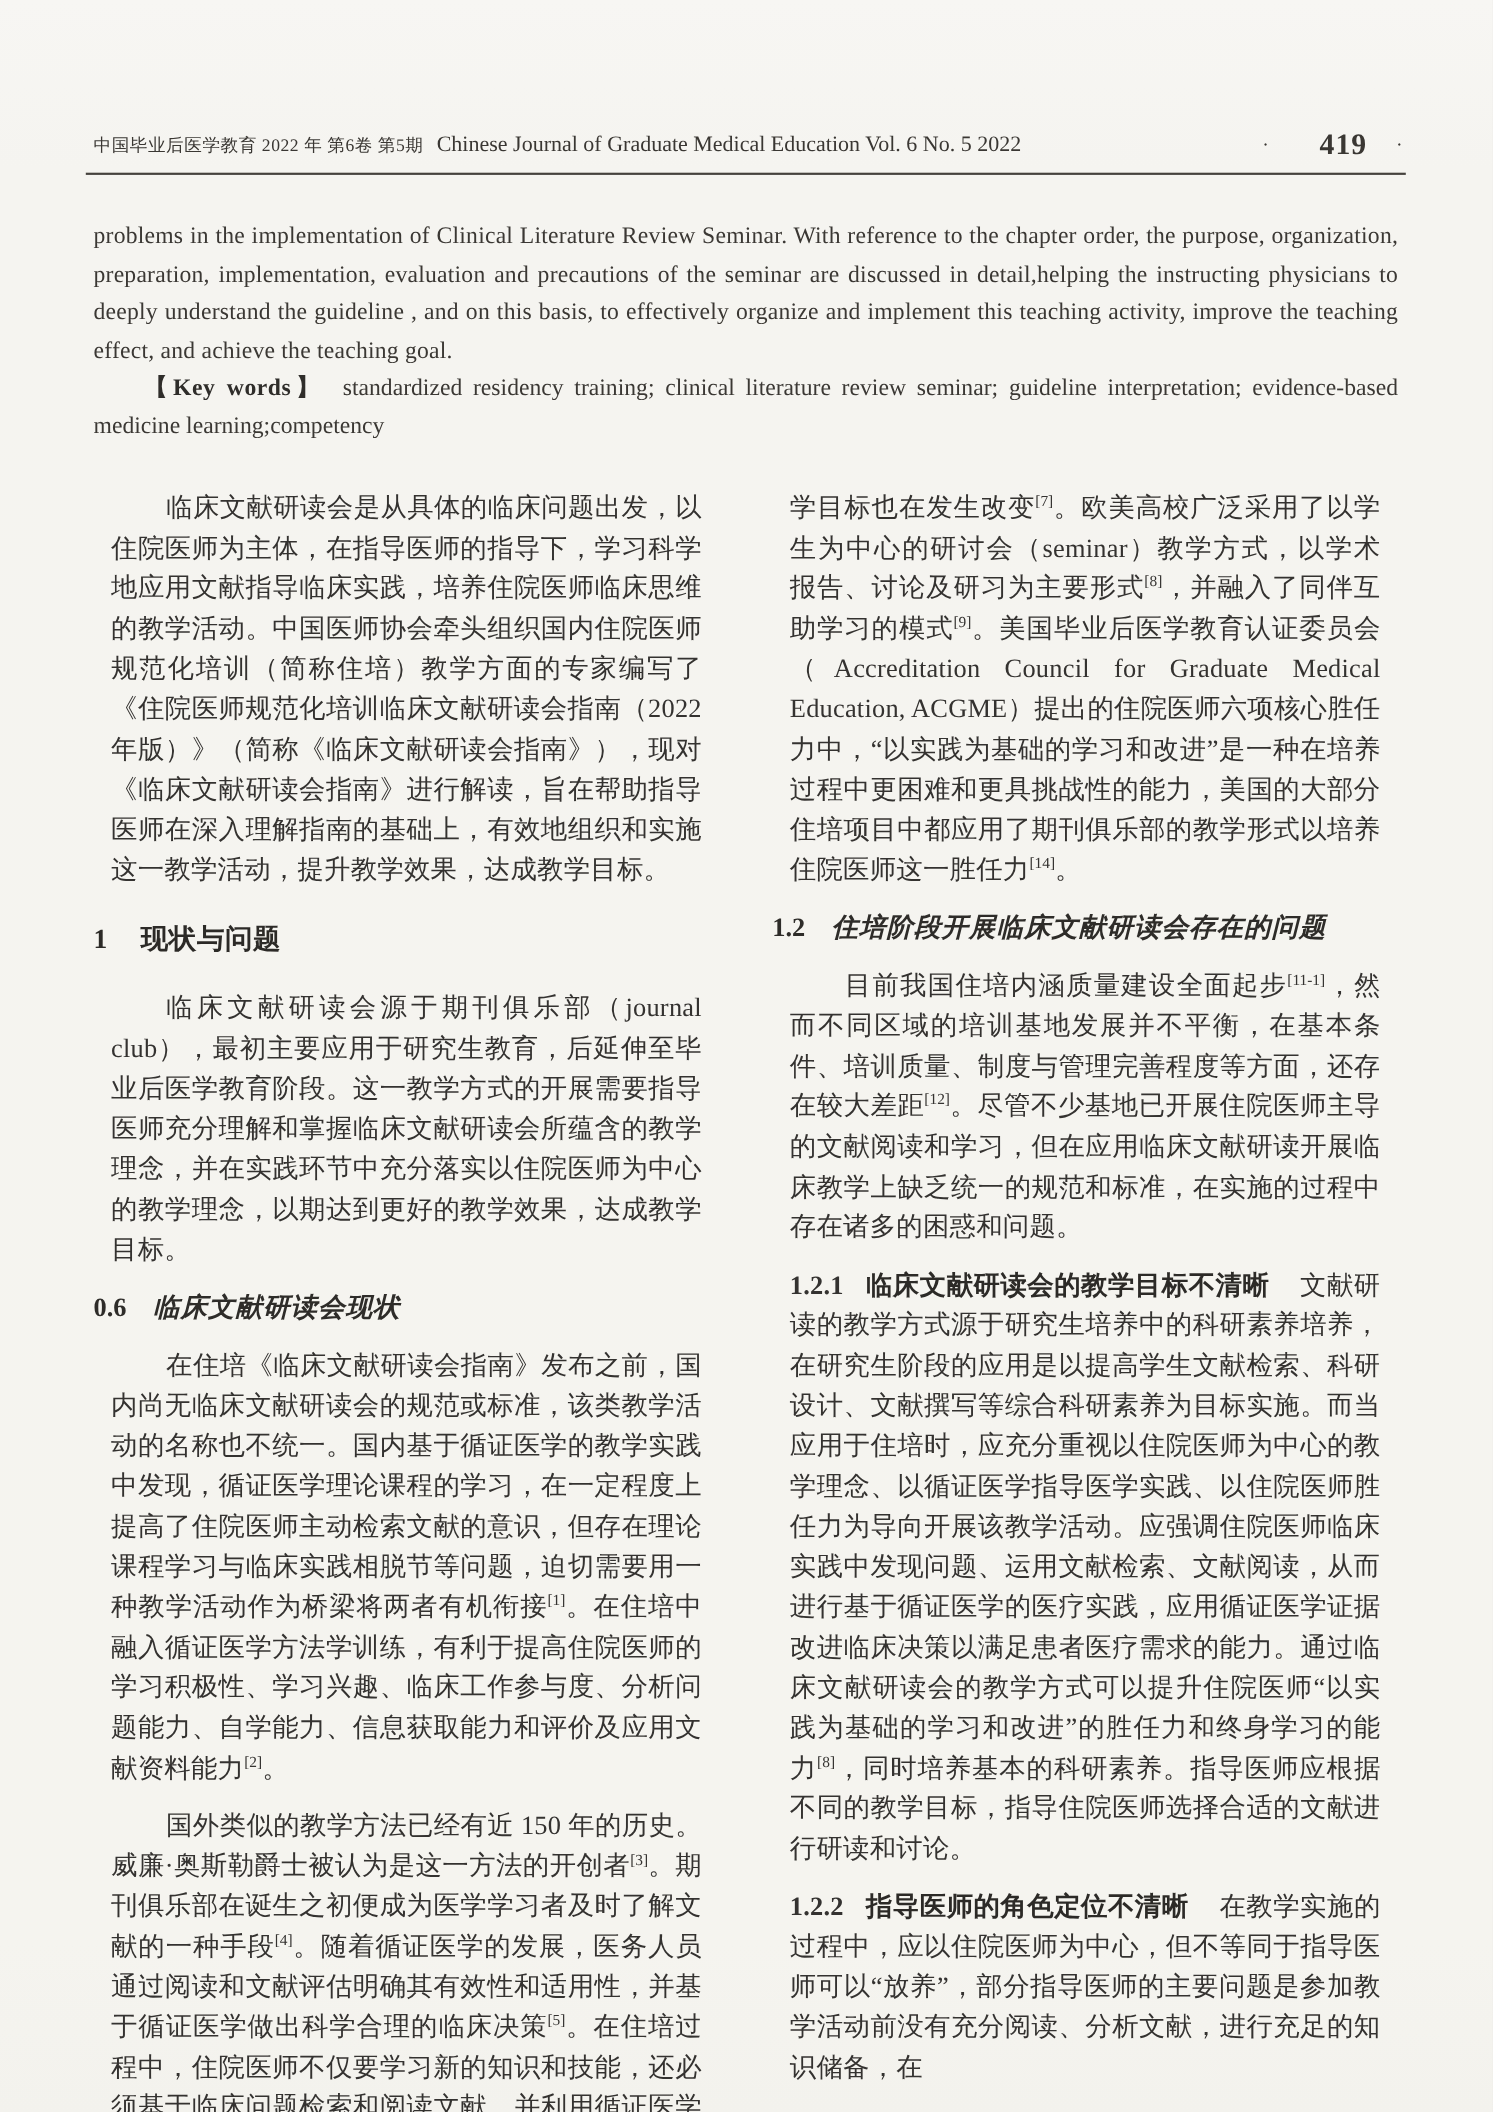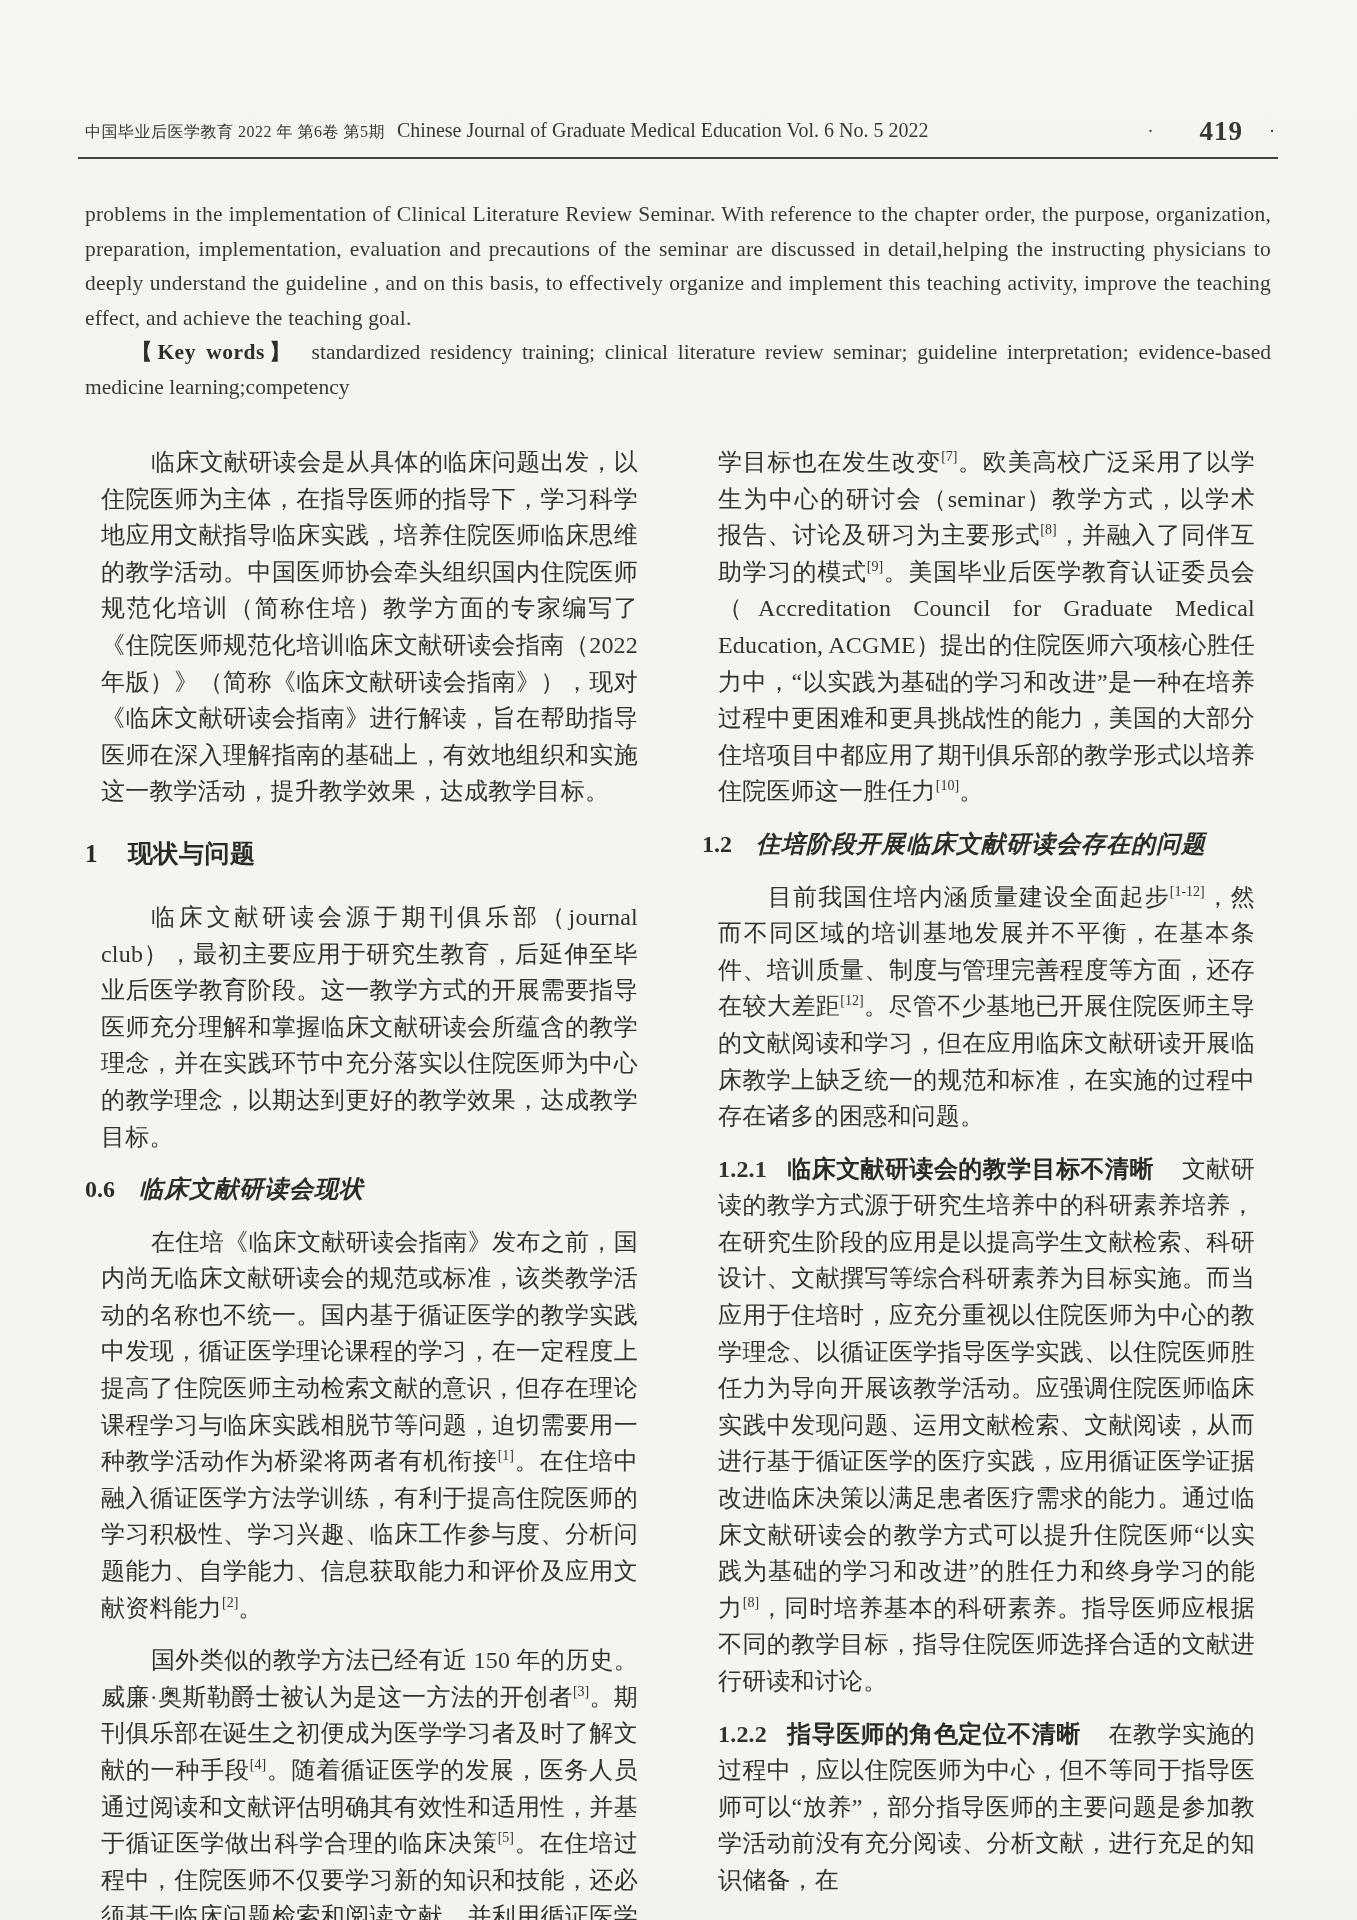--- a/index.html
+++ b/index.html
@@ -90,21 +90,21 @@
   <div class="columns">
     <div class="col" id="col-left">
         <p class="body-p">临床文献研读会是从具体的临床问题出发，以住院医师为主体，在指导医师的指导下，学习科学地应用文献指导临床实践，培养住院医师临床思维的教学活动。中国医师协会牵头组织国内住院医师规范化培训（简称住培）教学方面的专家编写了《住院医师规范化培训临床文献研读会指南（2022 年版）》（简称《临床文献研读会指南》），现对《临床文献研读会指南》进行解读，旨在帮助指导医师在深入理解指南的基础上，有效地组织和实施这一教学活动，提升教学效果，达成教学目标。</p>
         <h2 class="sec-h1"><span class="h-num">1</span><span>现状与问题</span></h2>
         <p class="body-p">临床文献研读会源于期刊俱乐部（journal club），最初主要应用于研究生教育，后延伸至毕业后医学教育阶段。这一教学方式的开展需要指导医师充分理解和掌握临床文献研读会所蕴含的教学理念，并在实践环节中充分落实以住院医师为中心的教学理念，以期达到更好的教学效果，达成教学目标。</p>
         <h3 class="sec-h2"><span class="h-num">0.6</span><span class="h-title">临床文献研读会现状</span></h3>
         <p class="body-p">在住培《临床文献研读会指南》发布之前，国内尚无临床文献研读会的规范或标准，该类教学活动的名称也不统一。国内基于循证医学的教学实践中发现，循证医学理论课程的学习，在一定程度上提高了住院医师主动检索文献的意识，但存在理论课程学习与临床实践相脱节等问题，迫切需要用一种教学活动作为桥梁将两者有机衔接<sup class="ref">[1]</sup>。在住培中融入循证医学方法学训练，有利于提高住院医师的学习积极性、学习兴趣、临床工作参与度、分析问题能力、自学能力、信息获取能力和评价及应用文献资料能力<sup class="ref">[2]</sup>。</p>
         <p class="body-p">国外类似的教学方法已经有近 150 年的历史。威廉·奥斯勒爵士被认为是这一方法的开创者<sup class="ref">[3]</sup>。期刊俱乐部在诞生之初便成为医学学习者及时了解文献的一种手段<sup class="ref">[4]</sup>。随着循证医学的发展，医务人员通过阅读和文献评估明确其有效性和适用性，并基于循证医学做出科学合理的临床决策<sup class="ref">[5]</sup>。在住培过程中，住院医师不仅要学习新的知识和技能，还必须基于临床问题检索和阅读文献，并利用循证医学证据来提升医疗实践的能力<sup class="ref">[6]</sup>。随着以学生为中心的教育理念普及和教师角色的转变，文献阅读和讨论的形式、内容以及教</p>
       </div>
     <div class="col" id="col-right">
-        <p class="body-p no-indent">学目标也在发生改变<sup class="ref">[7]</sup>。欧美高校广泛采用了以学生为中心的研讨会（seminar）教学方式，以学术报告、讨论及研习为主要形式<sup class="ref">[8]</sup>，并融入了同伴互助学习的模式<sup class="ref">[9]</sup>。美国毕业后医学教育认证委员会（Accreditation Council for Graduate Medical Education, ACGME）提出的住院医师六项核心胜任力中，“以实践为基础的学习和改进”是一种在培养过程中更困难和更具挑战性的能力，美国的大部分住培项目中都应用了期刊俱乐部的教学形式以培养住院医师这一胜任力<sup class="ref">[10]</sup>。</p>
+        <p class="body-p no-indent">学目标也在发生改变<sup class="ref">[7]</sup>。欧美高校广泛采用了以学生为中心的研讨会（seminar）教学方式，以学术报告、讨论及研习为主要形式<sup class="ref">[8]</sup>，并融入了同伴互助学习的模式<sup class="ref">[9]</sup>。美国毕业后医学教育认证委员会（Accreditation Council for Graduate Medical Education, ACGME）提出的住院医师六项核心胜任力中，“以实践为基础的学习和改进”是一种在培养过程中更困难和更具挑战性的能力，美国的大部分住培项目中都应用了期刊俱乐部的教学形式以培养住院医师这一胜任力<sup class="ref">[14]</sup>。</p>
         <h3 class="sec-h2"><span class="h-num">1.2</span><span class="h-title">住培阶段开展临床文献研读会存在的问题</span></h3>
-        <p class="body-p">目前我国住培内涵质量建设全面起步<sup class="ref">[1-12]</sup>，然而不同区域的培训基地发展并不平衡，在基本条件、培训质量、制度与管理完善程度等方面，还存在较大差距<sup class="ref">[12]</sup>。尽管不少基地已开展住院医师主导的文献阅读和学习，但在应用临床文献研读开展临床教学上缺乏统一的规范和标准，在实施的过程中存在诸多的困惑和问题。</p>
+        <p class="body-p">目前我国住培内涵质量建设全面起步<sup class="ref">[11-1]</sup>，然而不同区域的培训基地发展并不平衡，在基本条件、培训质量、制度与管理完善程度等方面，还存在较大差距<sup class="ref">[12]</sup>。尽管不少基地已开展住院医师主导的文献阅读和学习，但在应用临床文献研读开展临床教学上缺乏统一的规范和标准，在实施的过程中存在诸多的困惑和问题。</p>
         <p class="body-p no-indent"><span class="h3-num">1.2.1</span><span class="h3-title">临床文献研读会的教学目标不清晰</span>文献研读的教学方式源于研究生培养中的科研素养培养，在研究生阶段的应用是以提高学生文献检索、科研设计、文献撰写等综合科研素养为目标实施。而当应用于住培时，应充分重视以住院医师为中心的教学理念、以循证医学指导医学实践、以住院医师胜任力为导向开展该教学活动。应强调住院医师临床实践中发现问题、运用文献检索、文献阅读，从而进行基于循证医学的医疗实践，应用循证医学证据改进临床决策以满足患者医疗需求的能力。通过临床文献研读会的教学方式可以提升住院医师“以实践为基础的学习和改进”的胜任力和终身学习的能力<sup class="ref">[8]</sup>，同时培养基本的科研素养。指导医师应根据不同的教学目标，指导住院医师选择合适的文献进行研读和讨论。</p>
         <p class="body-p no-indent"><span class="h3-num">1.2.2</span><span class="h3-title">指导医师的角色定位不清晰</span>在教学实施的过程中，应以住院医师为中心，但不等同于指导医师可以“放养”，部分指导医师的主要问题是参加教学活动前没有充分阅读、分析文献，进行充足的知识储备，在</p>
       </div>
   </div>
 
 </div>
 
 </body></html>

